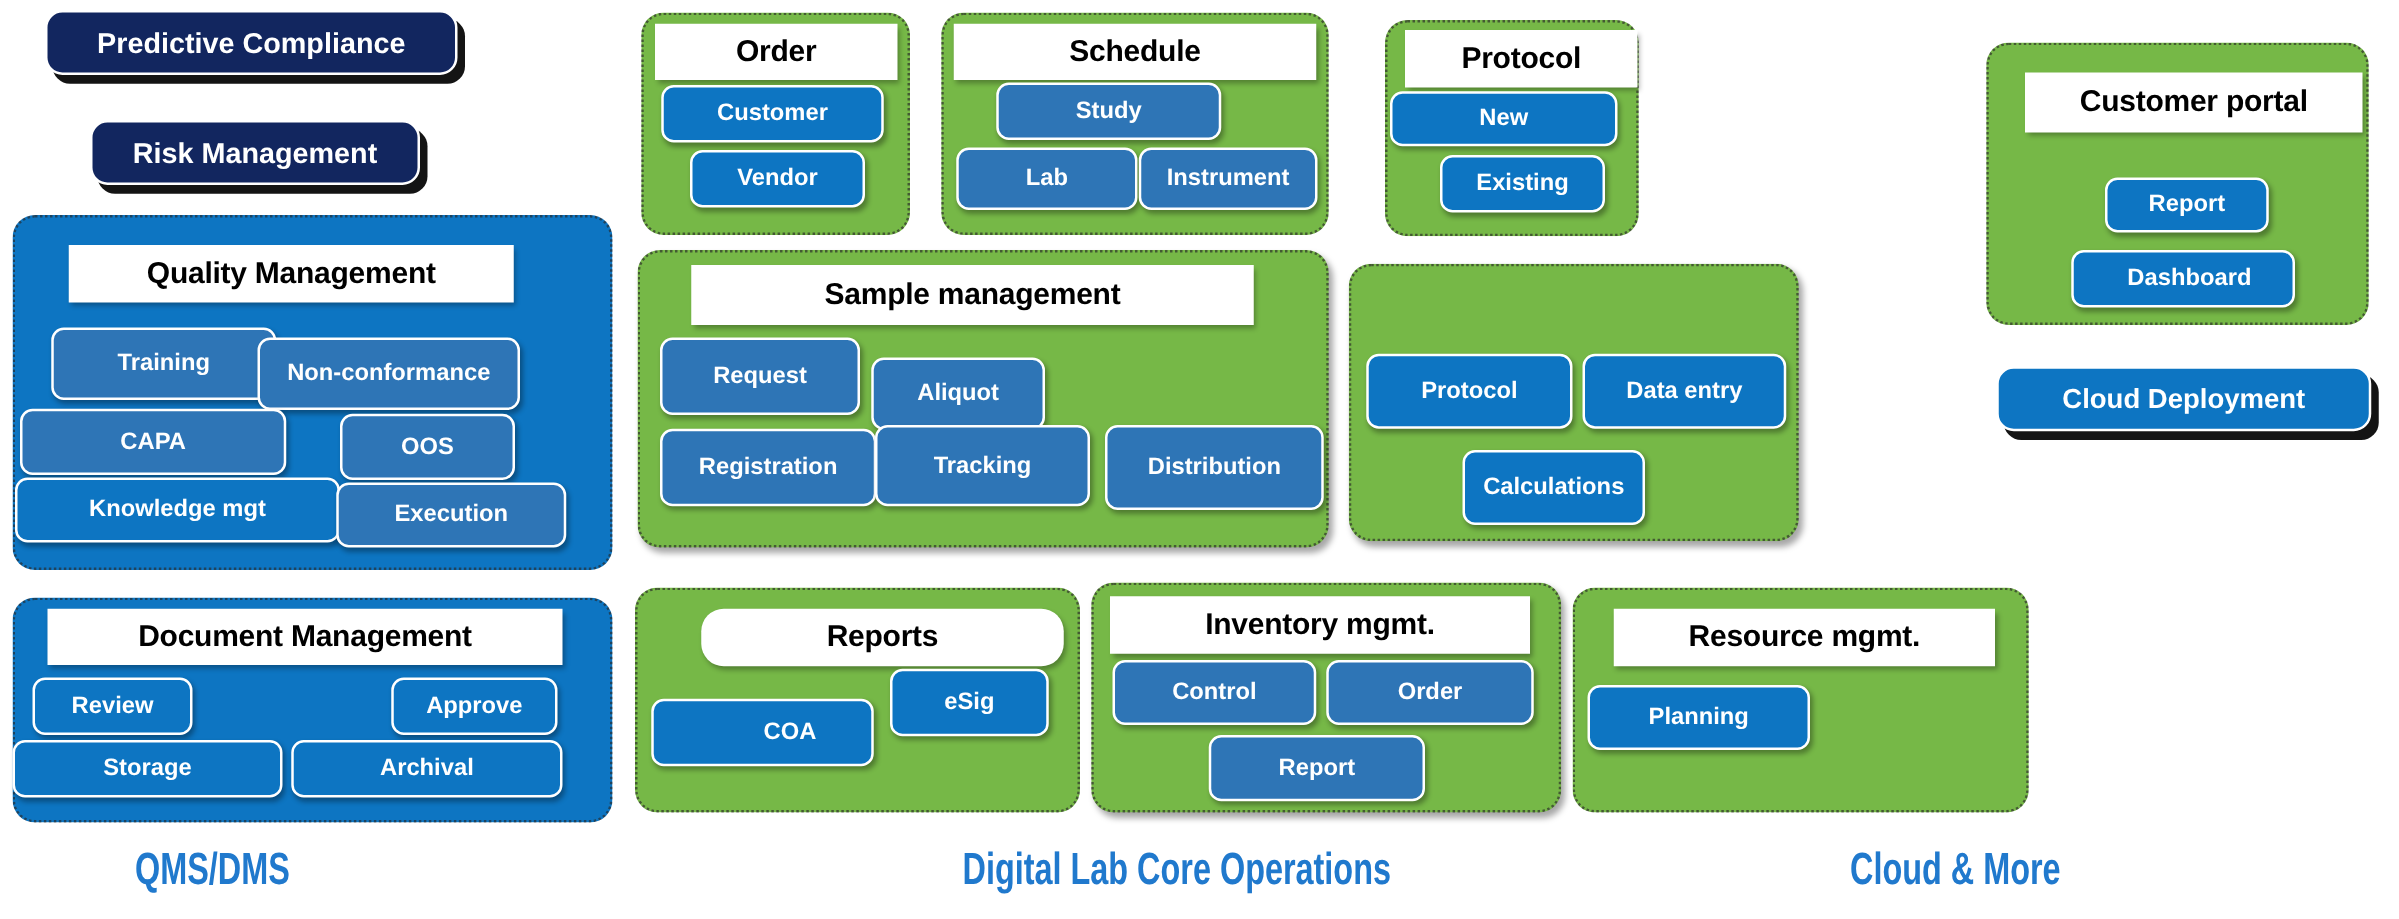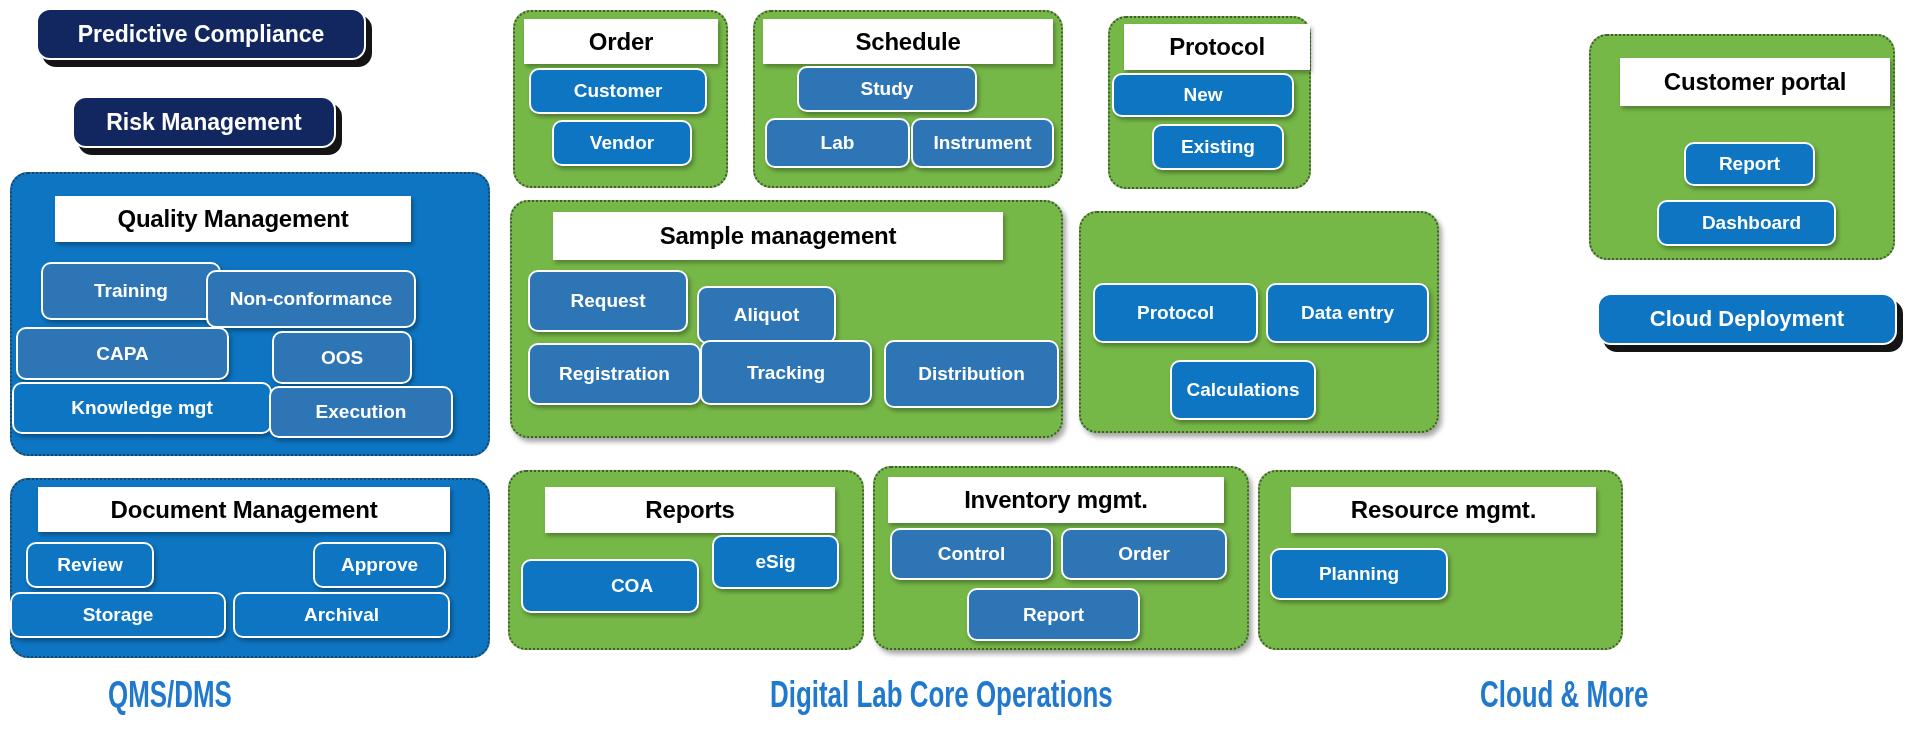--- a/index.html
+++ b/index.html
@@ -187,21 +187,21 @@
   </div>
   <div class="chip bright" style="left:1266px;top:283px;width:163px;height:60px;font-size:19px;">
     <span>Data entry</span>
   </div>
   <div class="chip bright" style="left:1170px;top:360px;width:146px;height:60px;font-size:19px;">
     <span>Calculations</span>
   </div>
 
   <div class="panel green" style="left:508px;top:470px;width:356px;height:180px;">
   </div>
-  <div class="plate" style="left:545px;top:487px;width:290px;height:46px;font-size:24px;">
+  <div class="plate" style="left:561px;top:487px;width:290px;height:46px;font-size:24px;border-radius:18px;">
     <span>Reports</span>
   </div>
   <div class="chip bright" style="left:521px;top:559px;width:178px;height:54px;font-size:19px;padding-left:44px;">
     <span>COA</span>
   </div>
   <div class="chip bright" style="left:712px;top:535px;width:127px;height:54px;font-size:19px;">
     <span>eSig</span>
   </div>
 
   <div class="panel green shadowed" style="left:873px;top:466px;width:376px;height:184px;">

